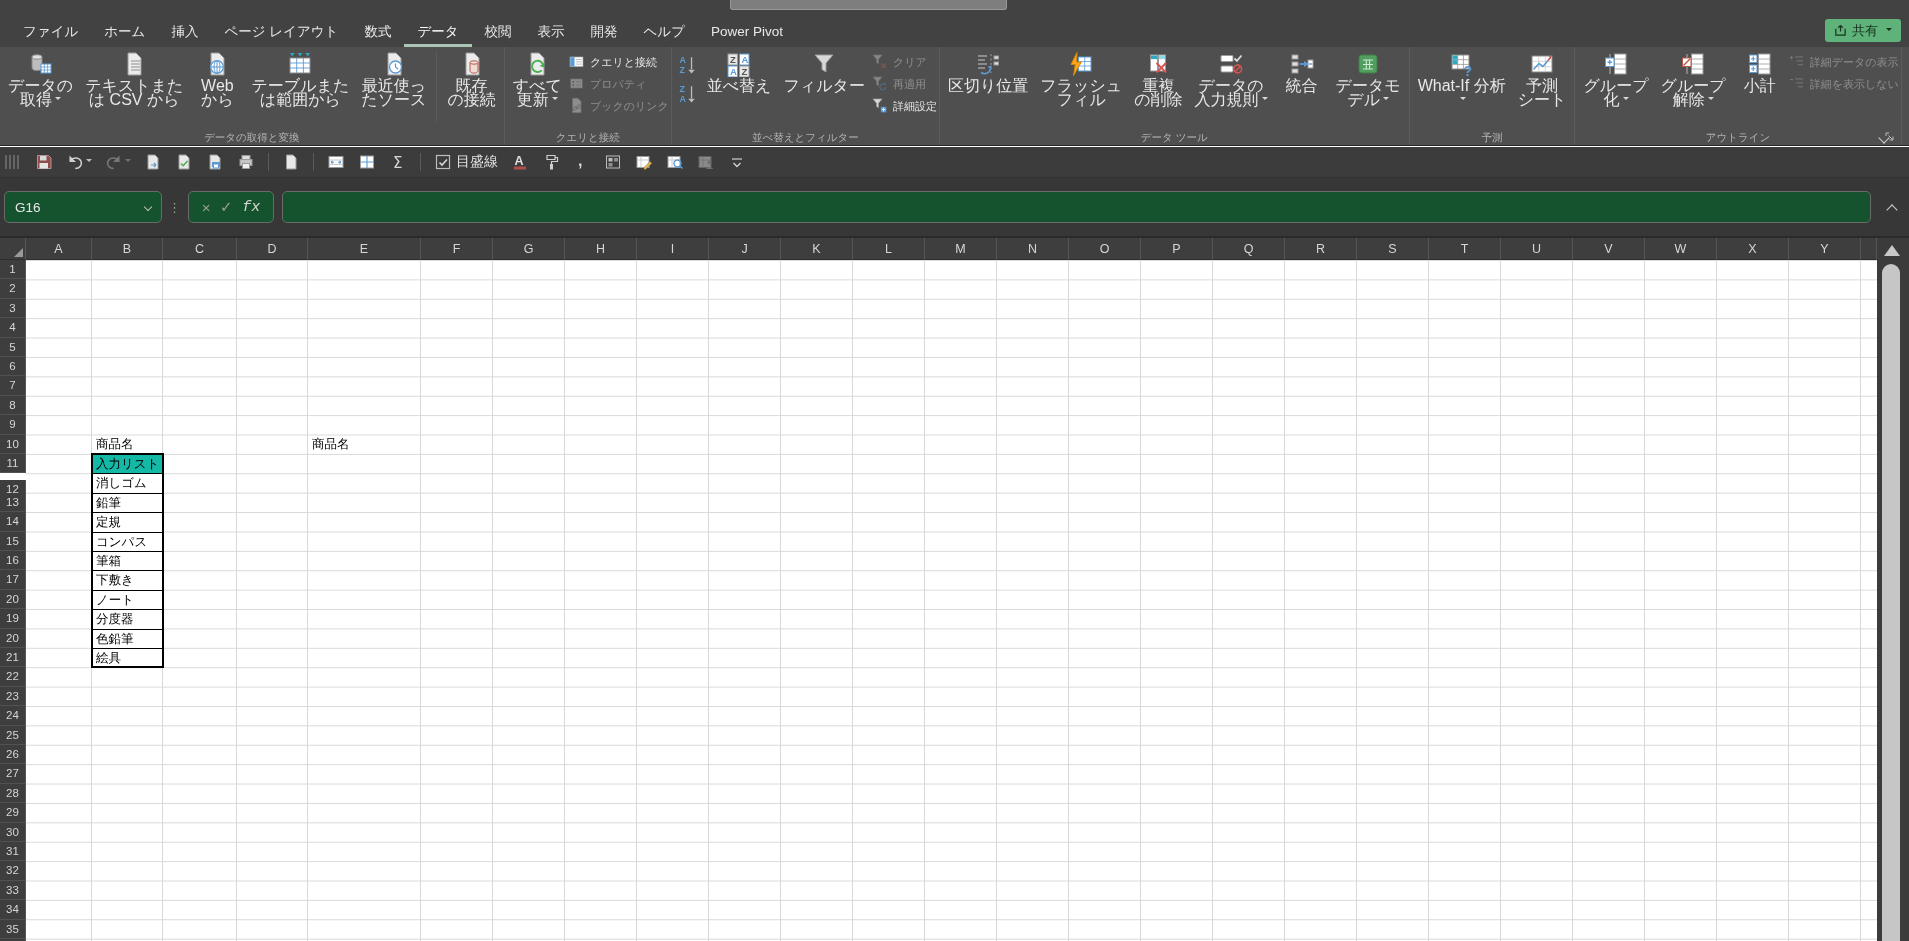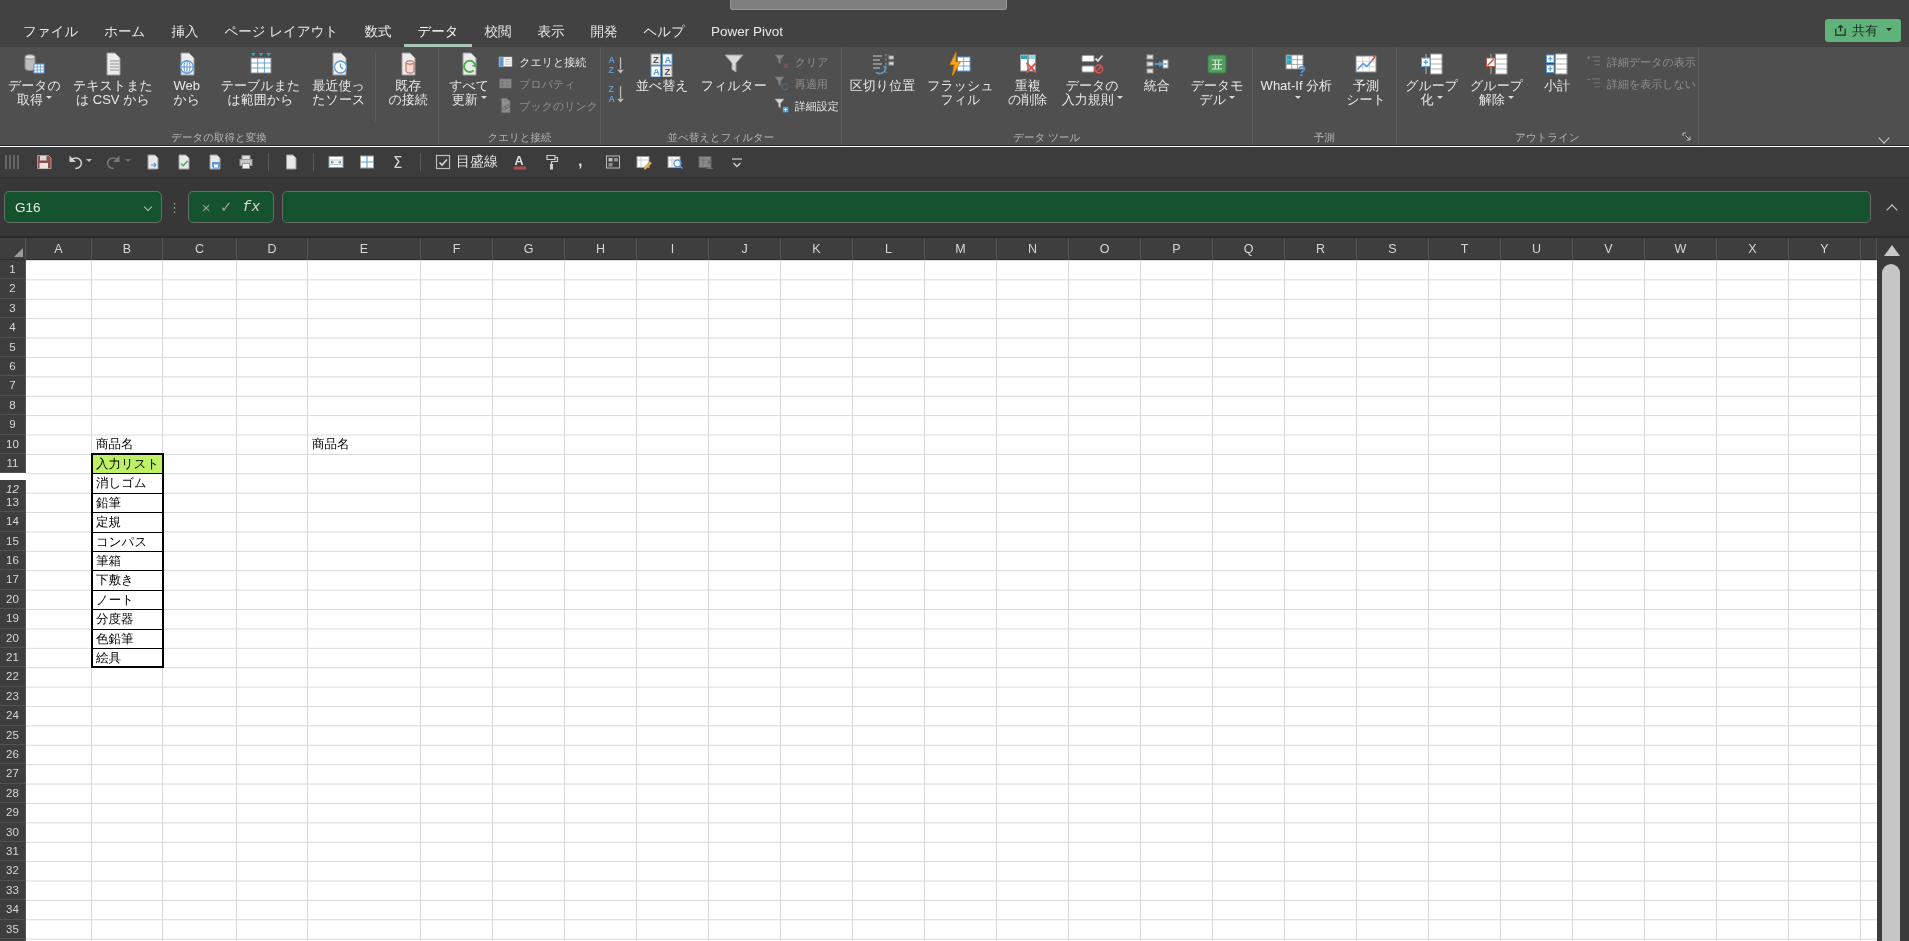--- a/index.html
+++ b/index.html
@@ -16,21 +16,21 @@
       display:flex;align-items:center;gap:5px;padding:0 9px;color:#17331f;font-size:13px}
   #ribbon{position:absolute;left:0;top:47px;width:1909px;height:99px;background:#4f4f4f;
       border-bottom:1px solid #262626;box-sizing:border-box;display:flex}
   .rgroup{display:flex;flex-direction:column;border-right:1px solid #5c5c5c;padding:0 2px}
   .rbody{height:80px;display:flex;align-items:flex-start;padding-top:3px}
   .rlabel{height:16px;line-height:16px;text-align:center;font-size:10.5px;color:#b3b3b3;
       position:relative;white-space:nowrap;padding:0 14px}
   .bbtn{display:flex;flex-direction:column;align-items:center;padding:1px 6px;min-width:44px}
   .bicon{width:26px;height:26px;margin-bottom:2px}
   .bicon svg{width:26px;height:26px}
-  .blabel{font-size:13px;line-height:13.5px;color:#e8e8e8;text-align:center;white-space:nowrap}
+  .blabel{font-size:16px;line-height:13.5px;color:#e8e8e8;text-align:center;white-space:nowrap}
   .stack{display:flex;flex-direction:column;padding-top:3px;gap:3px}
   .srow{display:flex;align-items:center;gap:5px;height:19px;font-size:11px;color:#e8e8e8;white-space:nowrap}
   .srow svg{width:17px;height:17px}
   .stack2{display:flex;flex-direction:column;gap:4px;padding:4px 3px 0 3px}
   .stack2 svg{width:21px;height:21px}
   .vsep{width:1px;background:#5c5c5c;height:70px;margin:2px 4px 0 4px}
   .dis{opacity:.4}
   .dd{display:inline-block;width:0;height:0;border:3.5px solid transparent;border-top-color:#d9d9d9;
       margin-left:3px;vertical-align:2px}
   .launcher{position:absolute;right:3px;bottom:2px;width:12px;height:12px}
@@ -663,21 +663,21 @@
       <div class="vline" style="left: 1402px; height: 681px;"></div>
       <div class="vline" style="left: 1474px; height: 681px;"></div>
       <div class="vline" style="left: 1546px; height: 681px;"></div>
       <div class="vline" style="left: 1618px; height: 681px;"></div>
       <div class="vline" style="left: 1690px; height: 681px;"></div>
       <div class="vline" style="left: 1762px; height: 681px;"></div>
       <div class="vline" style="left: 1834px; height: 681px;"></div>
       <div class="gcell" style="left: 67px; top: 174.6px; width: 111px; height: 19.4px; line-height: 19.4px;">商品名</div>
       <div class="gcell" style="left: 283px; top: 174.6px; width: 153px; height: 19.4px; line-height: 19.4px;">商品名</div>
       <div id="listbox" style="left: 65px; top: 193px; width: 73px; height: 215.4px;">
-        <div class="lrow" style="height: 19.4px; line-height: 18.4px; background: #bef264;">入力リスト</div>
+        <div class="lrow" style="height: 19.4px; line-height: 18.4px; background: #14b8a6;">入力リスト</div>
         <div class="lrow" style="height: 19.4px; line-height: 18.4px;">消しゴム</div>
         <div class="lrow" style="height: 19.4px; line-height: 18.4px;">鉛筆</div>
         <div class="lrow" style="height: 19.4px; line-height: 18.4px;">定規</div>
         <div class="lrow" style="height: 19.4px; line-height: 18.4px;">コンパス</div>
         <div class="lrow" style="height: 19.4px; line-height: 18.4px;">筆箱</div>
         <div class="lrow" style="height: 19.4px; line-height: 18.4px;">下敷き</div>
         <div class="lrow" style="height: 19.4px; line-height: 18.4px;">ノート</div>
         <div class="lrow" style="height: 19.4px; line-height: 18.4px;">分度器</div>
         <div class="lrow" style="height: 19.4px; line-height: 18.4px;">色鉛筆</div>
         <div class="lrow" style="height: 19.4px; line-height: 18.4px;">絵具</div>
@@ -713,21 +713,21 @@
     <div class="rhcell" style="top: 41.4px; height: 19.4px; line-height: 19.4px;">2</div>
     <div class="rhcell" style="top: 60.8px; height: 19.4px; line-height: 19.4px;">3</div>
     <div class="rhcell" style="top: 80.2px; height: 19.4px; line-height: 19.4px;">4</div>
     <div class="rhcell" style="top: 99.6px; height: 19.4px; line-height: 19.4px;">5</div>
     <div class="rhcell" style="top: 119px; height: 19.4px; line-height: 19.4px;">6</div>
     <div class="rhcell" style="top: 138.4px; height: 19.4px; line-height: 19.4px;">7</div>
     <div class="rhcell" style="top: 157.8px; height: 19.4px; line-height: 19.4px;">8</div>
     <div class="rhcell" style="top: 177.2px; height: 19.4px; line-height: 19.4px;">9</div>
     <div class="rhcell" style="top: 196.6px; height: 19.4px; line-height: 19.4px;">10</div>
     <div class="rhcell" style="top: 216px; height: 19.4px; line-height: 19.4px;">11</div>
-    <div class="rhcell" style="top: 242px; height: 19.4px; line-height: 19.4px; font-style: italic;">12</div>
+    <div class="rhcell" style="top: 242px; height: 19.4px; line-height: 19.4px;">12</div>
     <div class="rhcell" style="top: 254.8px; height: 19.4px; line-height: 19.4px;">13</div>
     <div class="rhcell" style="top: 274.2px; height: 19.4px; line-height: 19.4px;">14</div>
     <div class="rhcell" style="top: 293.6px; height: 19.4px; line-height: 19.4px;">15</div>
     <div class="rhcell" style="top: 313px; height: 19.4px; line-height: 19.4px;">16</div>
     <div class="rhcell" style="top: 332.4px; height: 19.4px; line-height: 19.4px;">17</div>
     <div class="rhcell" style="top: 351.8px; height: 19.4px; line-height: 19.4px;">20</div>
     <div class="rhcell" style="top: 371.2px; height: 19.4px; line-height: 19.4px;">19</div>
     <div class="rhcell" style="top: 390.6px; height: 19.4px; line-height: 19.4px;">20</div>
     <div class="rhcell" style="top: 410px; height: 19.4px; line-height: 19.4px;">21</div>
     <div class="rhcell" style="top: 429.4px; height: 19.4px; line-height: 19.4px;">22</div>

